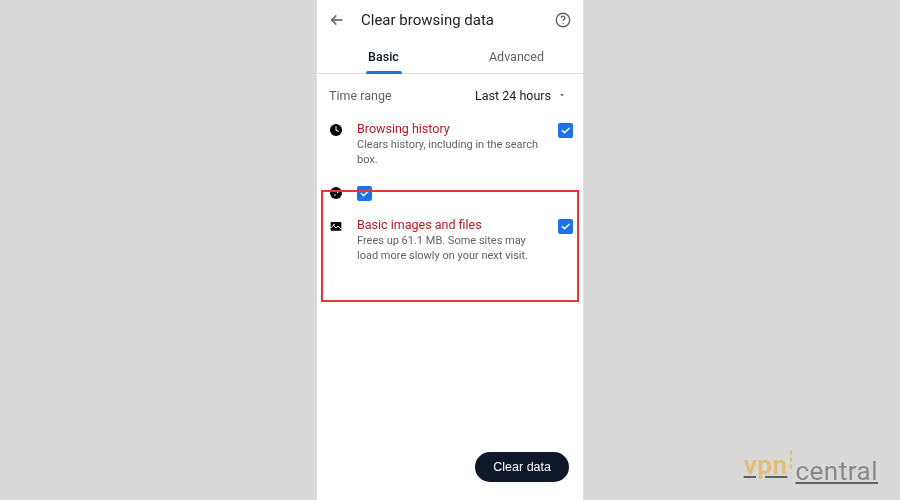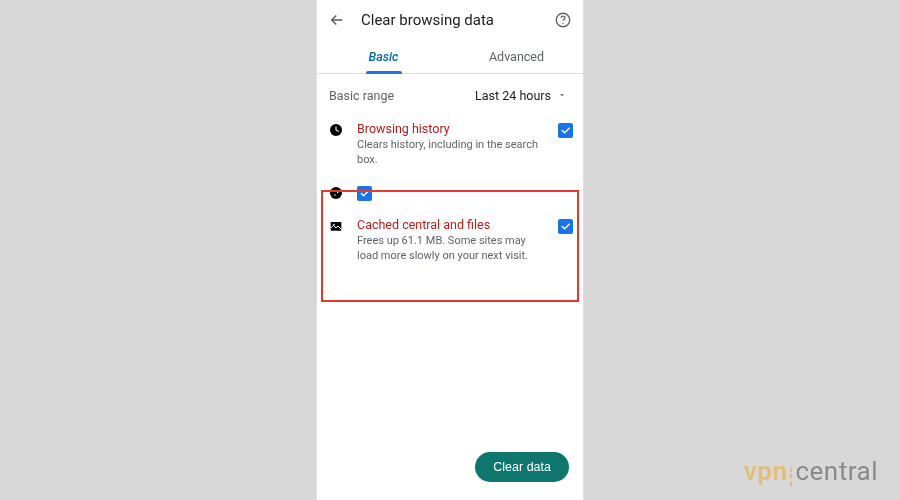--- a/index.html
+++ b/index.html
@@ -55,23 +55,22 @@
     flex: 1;
     display: flex;
     align-items: center;
     justify-content: center;
     font-size: 12.5px;
     color: #5f6368;
     cursor: pointer;
     position: relative;
   }
   .tab.active {
-    color: #0369a1;
+    color: #0f172a;
     font-weight: 500;
-    font-style: italic;
   }
   .tab.active::after {
     content: "";
     position: absolute;
     bottom: -1px;
     width: 36px;
     height: 3px;
     background: #1a73e8;
     border-radius: 2px 2px 0 0;
   }
@@ -132,40 +131,41 @@
   }
 
   
   .bottom {
     margin-top: auto;
     display: flex;
     justify-content: flex-end;
     padding: 10px 14px 18px 14px;
   }
   .primary-btn {
-    background: #0f766e;
+    background: #0f172a;
     color: #fff;
     border: none;
     border-radius: 18px;
     font-size: 12.5px;
     padding: 8px 18px;
     cursor: pointer;
   }
 
   
   .watermark {
     position: absolute;
     right: 22px;
     bottom: 14px;
     font-size: 26px;
     font-weight: 600;
     letter-spacing: 0.5px;
     opacity: 0.55;
     display: flex;
-    align-items: flex-end;
+    align-items: flex-start;
+    text-decoration: underline;
   }
   .watermark .vpn { color: #e9a92e; }
   .watermark .sep {
     display: inline-flex;
     flex-direction: column;
     gap: 2px;
     margin: 0 3px;
   }
   .watermark .sep span {
     width: 2px; height: 5px; background: #e9a92e; border-radius: 1px;
@@ -197,21 +197,21 @@
   <div class="tabs">
     <div class="tab active">
       <span>Basic</span>
     </div>
     <div class="tab">
       <span>Advanced</span>
     </div>
   </div>
 
   <div class="timerange">
-    <span class="label">Basic range</span>
+    <span class="label">Time range</span>
     <span class="value">Last 24 hours</span>
     <span class="chev">
       <svg width="10" height="10" viewBox="0 0 24 24" fill="currentColor">
           <path d="M7 10l5 5 5-5z"></path>
         </svg>
     </span>
   </div>
 
   <div class="options">
 
@@ -251,21 +251,21 @@
 
     <div class="option">
       <div class="lead">
         <svg viewBox="0 0 24 24" fill="currentColor">
             <rect x="4" y="6" width="16" height="13" rx="1"></rect>
             <path d="M4 15l4-4 4 4 3-3 5 5" stroke="#fff" stroke-width="1.5" fill="none"></path>
             <circle cx="9" cy="10" r="1.2" fill="#fff"></circle>
           </svg>
       </div>
       <div class="text">
-        <div class="title2">Cached central and files</div>
+        <div class="title2">Basic images and files</div>
         <div class="desc">Frees up 61.1 MB. Some sites may load more slowly on your next visit.</div>
       </div>
       <div class="checkbox">
         <svg viewBox="0 0 24 24" fill="none" stroke-width="3" stroke-linecap="round">
             <path d="M5 12l5 5L20 7"></path>
           </svg>
       </div>
     </div>
 
   </div>

